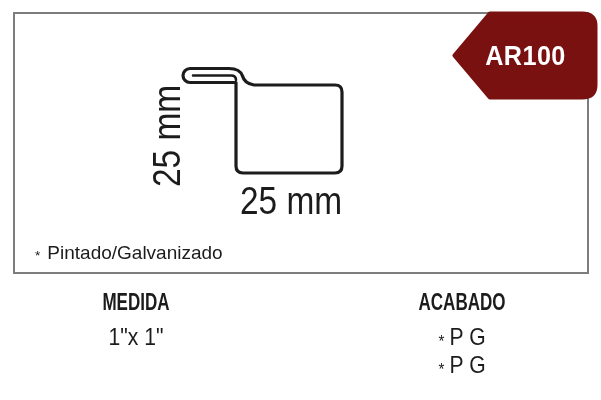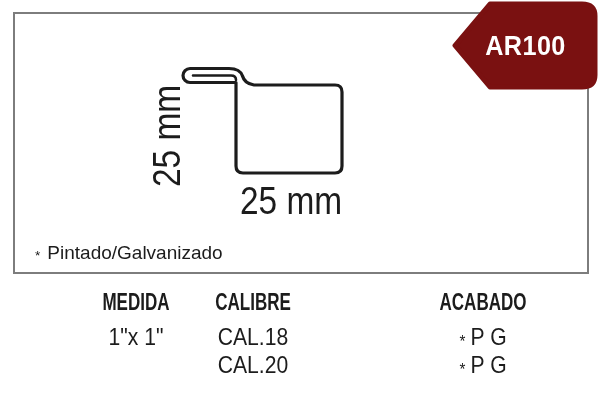--- a/index.html
+++ b/index.html
@@ -18,21 +18,21 @@
     border:2px solid var(--panel-border);background:#ffffff;
   }
   .profile-svg{position:absolute;left:0;top:0;width:601px;height:400px;pointer-events:none;}
   .dim-label{
     position:absolute;font-size:38px;color:var(--ink);white-space:nowrap;line-height:1;
   }
   .dim-v{left:167px;top:136px;transform:translate(-50%,-50%) rotate(-90deg) scaleX(0.88);}
   .dim-h{left:291px;top:201px;transform:translate(-50%,-50%) scaleX(0.88);}
   .note{position:absolute;left:35px;top:242px;font-size:19px;color:var(--ink);white-space:nowrap;}
   .note-star{font-size:72%;position:relative;top:0.08em;margin-right:7px;}
-  .badge{position:absolute;left:452px;top:1px;width:147px;height:89px;}
+  .badge{position:absolute;left:452px;top:11px;width:147px;height:89px;}
   .badge-shape{position:absolute;left:0;top:0;width:147px;height:89px;}
   .badge-label{
     position:absolute;inset:0;display:flex;align-items:center;justify-content:center;
     color:var(--badge-text);font-weight:700;font-size:28px;letter-spacing:0.5px;
     transform:scaleX(0.9);
   }
   .tcol{position:absolute;top:289px;width:170px;transform:translateX(-50%);text-align:center;}
   .th{
     font-weight:700;font-size:23px;height:26px;line-height:26px;margin-bottom:8px;
     transform:scaleX(0.74);color:var(--ink);white-space:nowrap;
@@ -70,26 +70,21 @@
     </svg>
     <div class="badge-label">AR100</div>
   </div>
 
   <div class="tcol" style="left:136px">
     <div class="th">MEDIDA</div>
     <div class="td">1"x 1"</div>
     <div class="td"></div>
   </div>
 
-  <div class="tcol" style="left:253px">
-    <div class="th">CALIBRE</div>
-    <div class="td">CAL.18</div>
-    <div class="td">CAL.20</div>
-  </div>
 
 
-  <div class="tcol" style="left:483px">
+  <div class="tcol" style="left:462px">
     <div class="th">ACABADO</div>
     <div class="td"><span class="cell-star">*</span><span>P G</span></div>
     <div class="td"><span class="cell-star">*</span><span>P G</span></div>
   </div>
 
 </div>
 
 </body></html>

